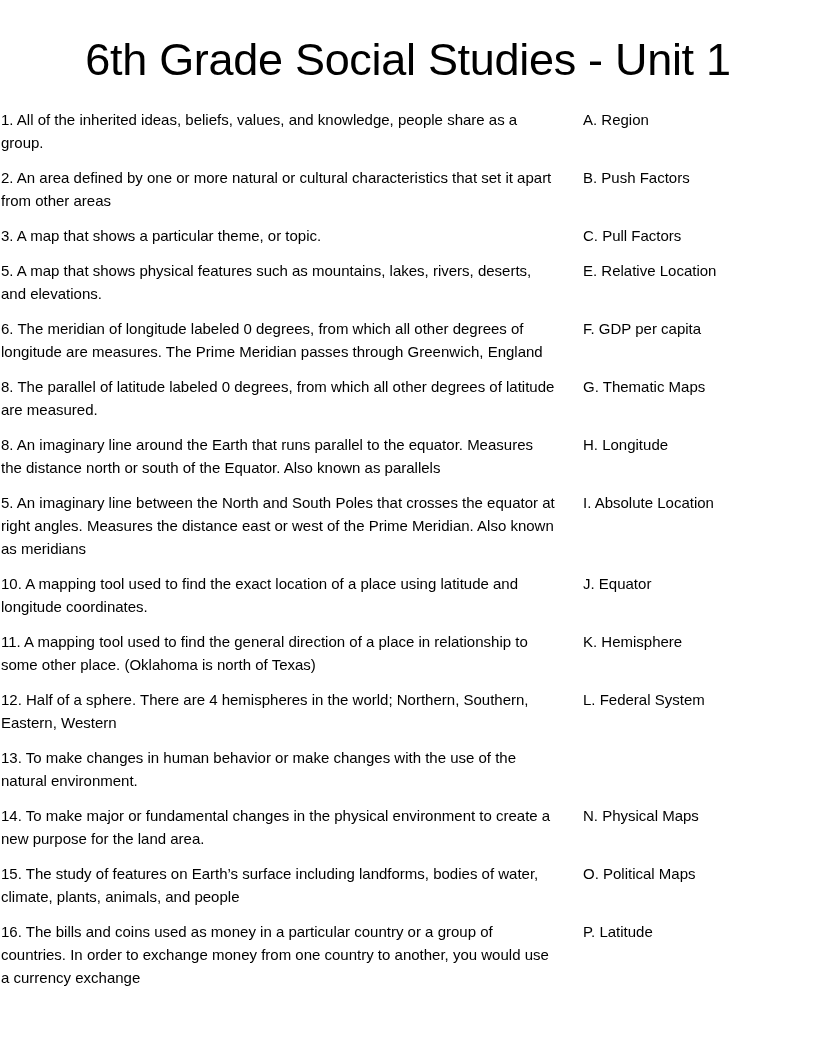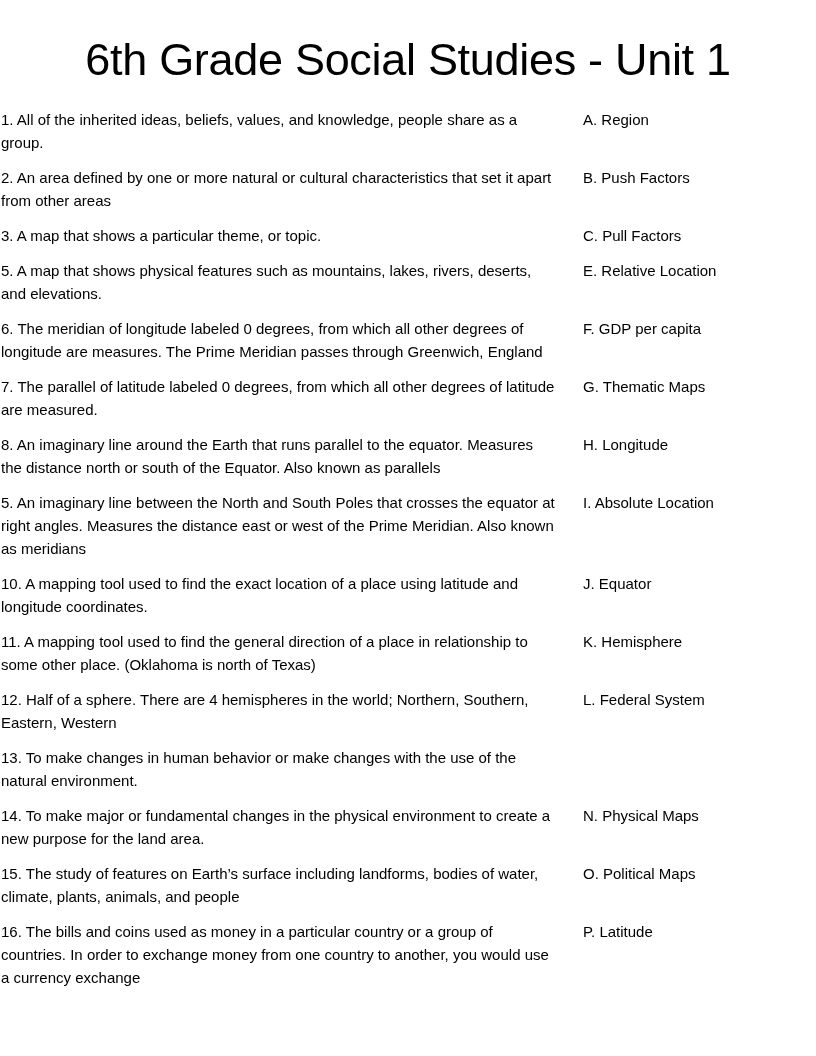--- a/index.html
+++ b/index.html
@@ -69,21 +69,21 @@
       </div>
       <div class="row">
         <div class="q">5. A map that shows physical features such as mountains, lakes, rivers, deserts, and elevations.</div>
         <div class="a">E. Relative Location</div>
       </div>
       <div class="row">
         <div class="q">6. The meridian of longitude labeled 0 degrees, from which all other degrees of longitude are measures. The Prime Meridian passes through Greenwich, England</div>
         <div class="a">F. GDP per capita</div>
       </div>
       <div class="row">
-        <div class="q">7. The parallel of latitude labeled 0 degrees, from which all other degrees of latitude are measured.</div>
+        <div class="q">8. The parallel of latitude labeled 0 degrees, from which all other degrees of latitude are measured.</div>
         <div class="a">G. Thematic Maps</div>
       </div>
       <div class="row">
         <div class="q">8. An imaginary line around the Earth that runs parallel to the equator. Measures the distance north or south of the Equator. Also known as parallels</div>
         <div class="a">H. Longitude</div>
       </div>
       <div class="row">
         <div class="q">5. An imaginary line between the North and South Poles that crosses the equator at right angles. Measures the distance east or west of the Prime Meridian. Also known as meridians</div>
         <div class="a">I. Absolute Location</div>
       </div>

